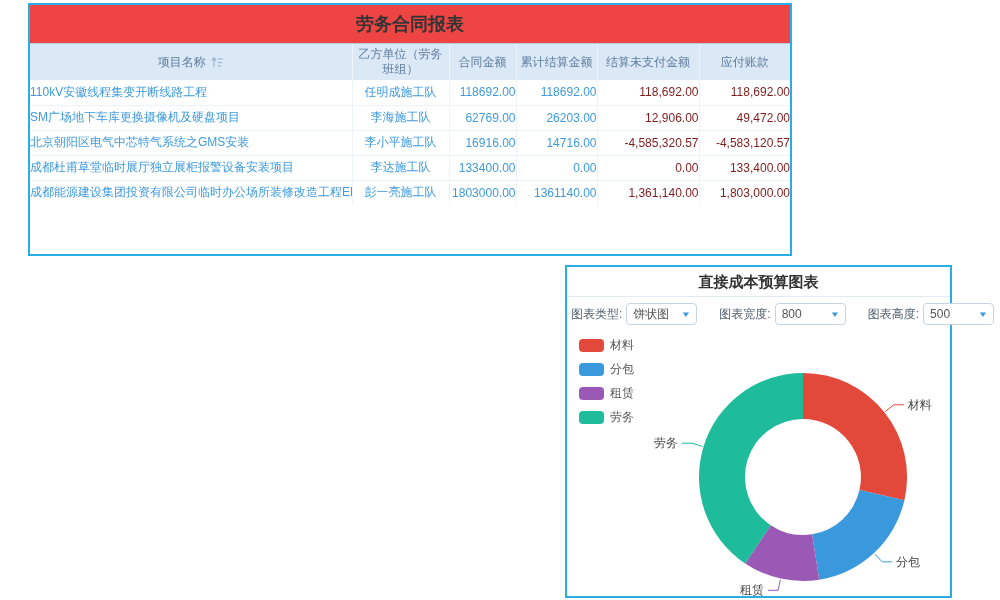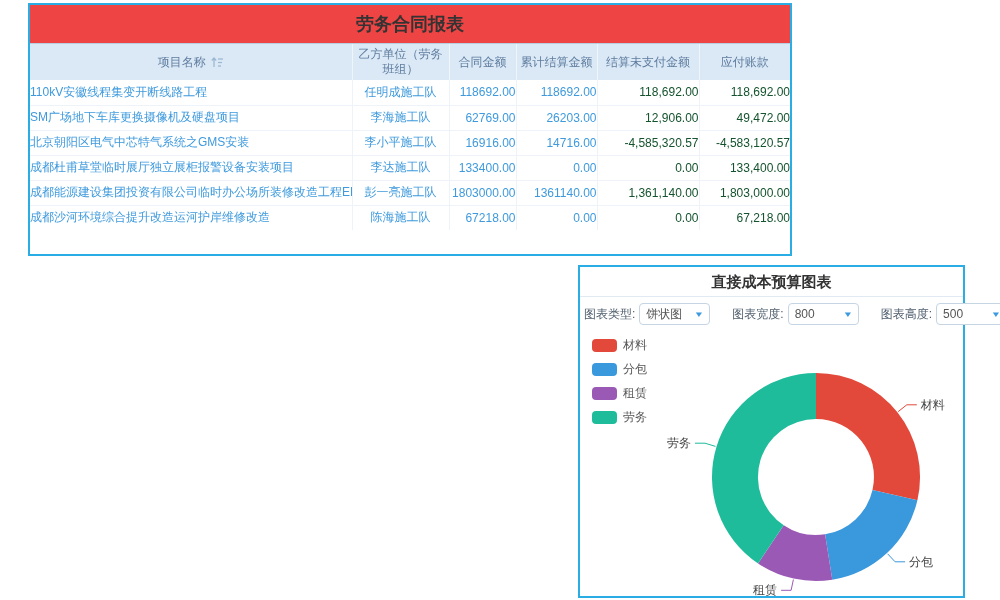--- a/index.html
+++ b/index.html
@@ -24,27 +24,27 @@
   }
   table.report th:last-child { border-right: none; }
   table.report td {
     height: 25px; font-size: 12px; padding: 2px 0;
     border-bottom: 1px solid #eef3f9; border-right: 1px solid #eef3f9;
     white-space: nowrap; overflow: hidden;
   }
   table.report td:last-child { border-right: none; }
   table.report tr:last-child td { border-bottom: none; }
   .c-blue { color: #3e9add; }
-  .c-dark { color: #14532d; }
+  .c-dark { color: #7f1d1d; }
   .al { text-align: left; } .ac { text-align: center; } .ar { text-align: right; }
   .sort-ic { display: inline-block; vertical-align: -2px; margin-left: 5px; cursor: pointer; }
 
   
   .chart-panel {
-    position: absolute; left: 578px; top: 265px; width: 387px; height: 333px;
+    position: absolute; left: 565px; top: 265px; width: 387px; height: 333px;
     border: 2px solid #29ade4; background: #fff;
   }
   .chart-title {
     height: 30px; line-height: 30px; text-align: center;
     font-size: 15px; font-weight: bold; color: #333;
     border-bottom: 1px solid #e1eaf2;
   }
   .chart-toolbar {
     height: 34px; display: flex; align-items: center; padding: 0 4px; gap: 22px;
   }
@@ -129,28 +129,20 @@
           <td class="ar c-dark">133,400.00</td>
         </tr>
         <tr>
           <td class="al c-blue">成都能源建设集团投资有限公司临时办公场所装修改造工程EPC</td>
           <td class="ac c-blue">彭一亮施工队</td>
           <td class="ar c-blue">1803000.00</td>
           <td class="ar c-blue">1361140.00</td>
           <td class="ar c-dark">1,361,140.00</td>
           <td class="ar c-dark">1,803,000.00</td>
         </tr>
-        <tr>
-          <td class="al c-blue">成都沙河环境综合提升改造运河护岸维修改造</td>
-          <td class="ac c-blue">陈海施工队</td>
-          <td class="ar c-blue">67218.00</td>
-          <td class="ar c-blue">0.00</td>
-          <td class="ar c-dark">0.00</td>
-          <td class="ar c-dark">67,218.00</td>
-        </tr>
       </tbody>
   </table>
 </div>
 
 <div class="chart-panel">
   <div class="chart-title">直接成本预算图表</div>
   <div class="chart-toolbar" id="chart-toolbar">
       <div class="ctl-group">
         <span class="ctl-label">图表类型:</span>
         <div class="ctl-select">

